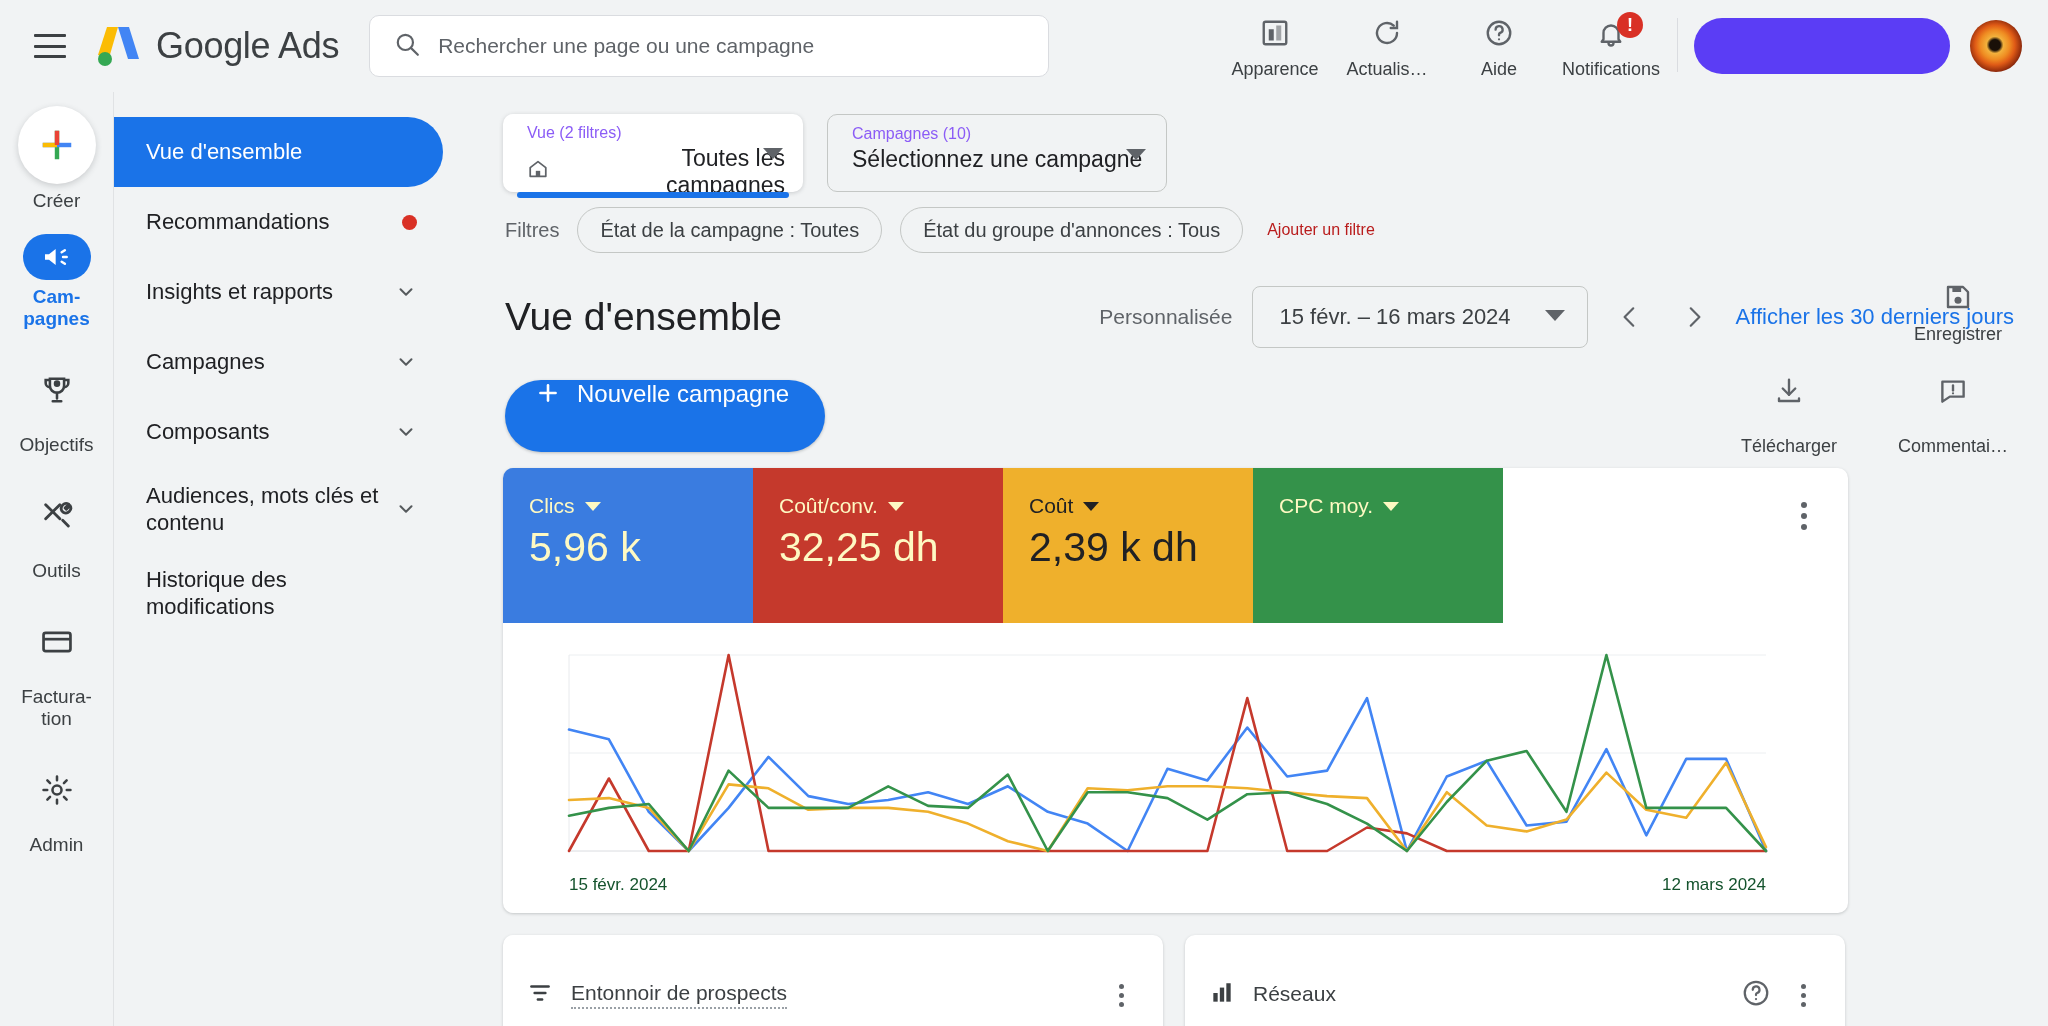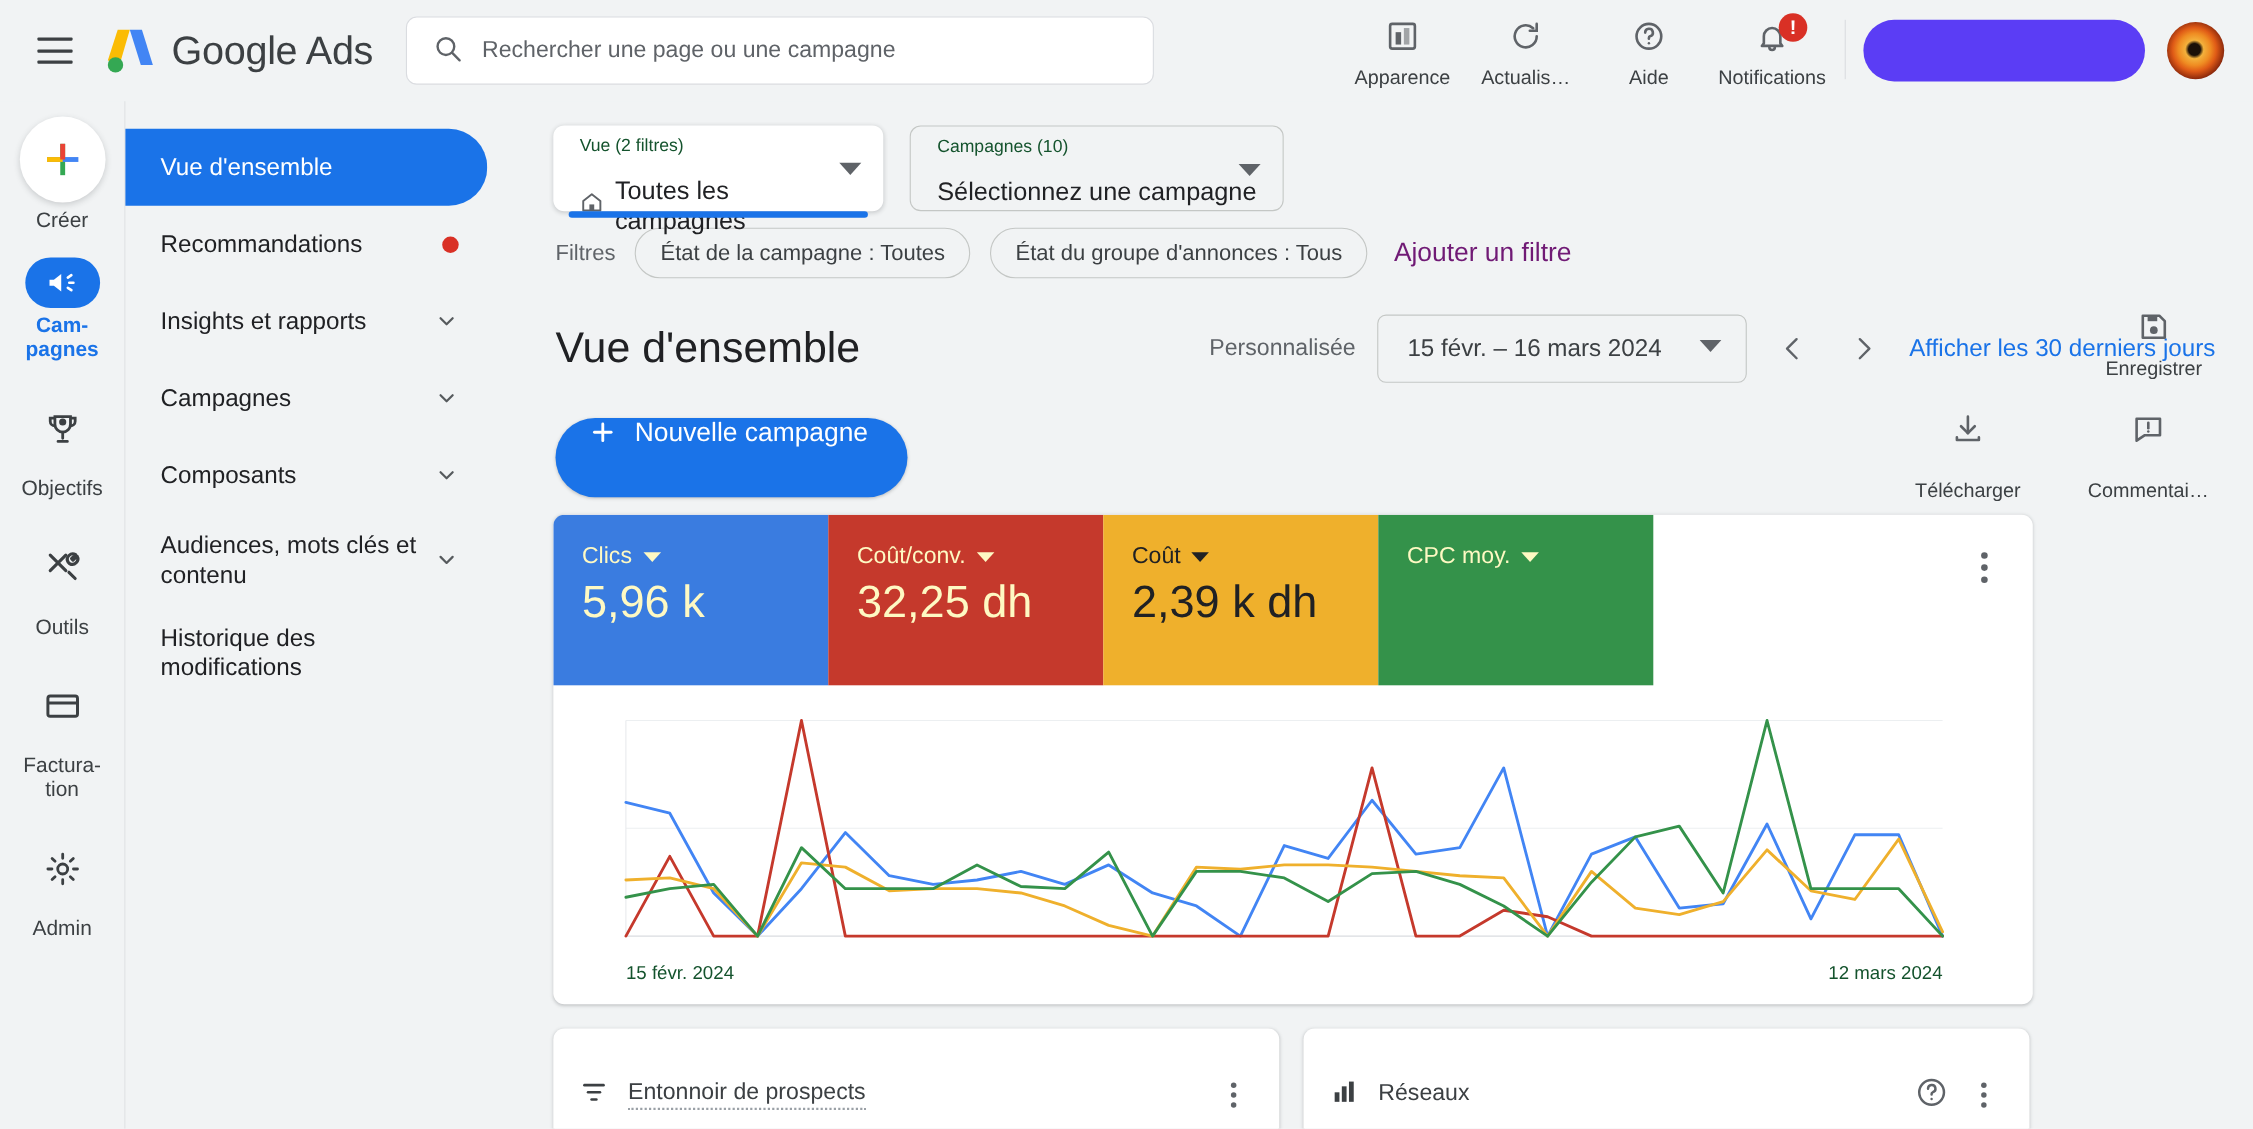--- a/index.html
+++ b/index.html
@@ -146,24 +146,24 @@
   }
 
   .filterbar { position: relative; height: 108px; padding: 22px 0 0 60px; display: flex; gap: 24px; }
   .vsel {
     width: 300px; height: 78px;
     background: #fff; border-radius: 10px;
     box-shadow: 0 1px 4px rgba(60,64,67,.22);
     padding: 10px 18px 0 24px; position: relative; cursor: pointer;
   }
   .vsel.flat { background: #f1f3f4; border: 1px solid #c4c7c5; box-shadow: none; width: 340px; }
-  .vsel-cap { font-size: 16px; color: #14532d; }
+  .vsel-cap { font-size: 16px; color: #8b5cf6; }
   .vsel-val {
     font-size: 23px; color: #202124; font-weight: 500;
-    display: flex; align-items: center; gap: 10px; margin-top: 18px;
+    display: flex; align-items: center; gap: 10px; margin-top: 3px; text-align: right;
   }
   .vsel-arrow {
     position: absolute; right: 20px; top: 34px;
     width: 0; height: 0; border-left: 10px solid transparent;
     border-right: 10px solid transparent; border-top: 11px solid #5f6368;
   }
   .vsel-underline {
     position: absolute; left: 14px; right: 14px; bottom: -6px;
     height: 6px; background: #1a73e8; border-radius: 3px;
   }
@@ -171,21 +171,21 @@
   .chiprow {
     display: flex; align-items: center; gap: 18px;
     padding-left: 62px; height: 60px;
   }
   .chip-static { font-size: 20px; color: #5f6368; }
   .chip {
     height: 46px; padding: 0 22px; border: 1px solid #c4c7c5;
     border-radius: 23px; display: flex; align-items: center;
     font-size: 20px; color: #3c4043; cursor: pointer; white-space: nowrap;
   }
-  .chip-add { font-size: 24px; color: #701a75; cursor: pointer; padding-left: 6px; }
+  .chip-add { font-size: 16px; color: #b91c1c; cursor: pointer; padding-left: 6px; }
   .save-btn {
     position: absolute; right: 30px; top: 190px;
     width: 120px; display: flex; flex-direction: column; align-items: center;
     gap: 8px; cursor: pointer;
   }
   .save-btn .sb-label { font-size: 18px; color: #3c4043; }
 
   .titlerow {
     display: flex; align-items: center;
     padding: 22px 34px 0 62px; height: 92px;

